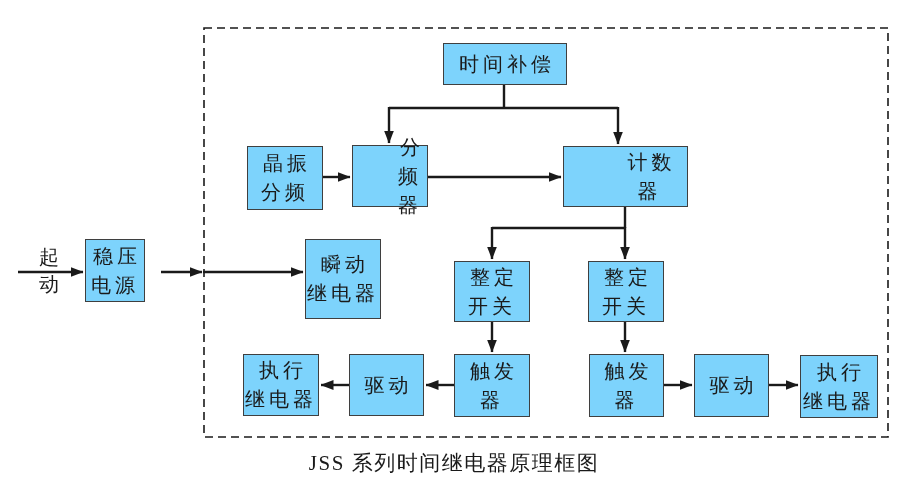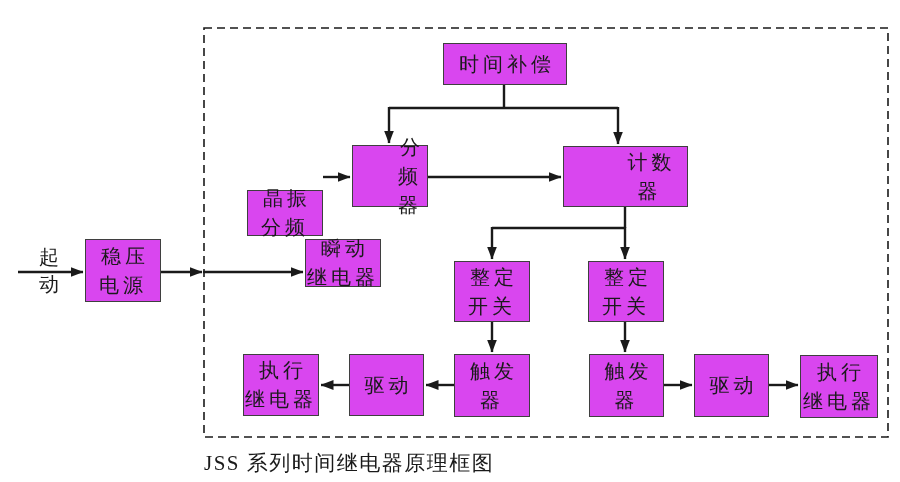--- a/index.html
+++ b/index.html
@@ -7,48 +7,48 @@
     width:900px;height:482px;position:relative;overflow:hidden;
     background:var(--background,#ffffff);
     font-family:"Liberation Serif","DejaVu Serif",serif;
     color:var(--text,#1a1a1a);
   }
   .stage{position:absolute;left:0;top:0;width:900px;height:482px;}
   svg.wires{position:absolute;left:0;top:0;width:900px;height:482px;}
   .ln{stroke:var(--line,#1a1a1a);stroke-width:2.4;fill:none;}
   .boundary{stroke:var(--line,#1a1a1a);stroke-width:1.6;fill:none;stroke-dasharray:8 5;}
   .box{
-    position:absolute;box-sizing:border-box;background:#d946ef;
+    position:absolute;box-sizing:border-box;background:#7dd3fc;
     border:1.5px solid var(--box-border,#3f3f3f);
     display:flex;align-items:center;justify-content:center;
     text-align:center;font-size:20px;line-height:29px;
     letter-spacing:4px;text-indent:4px;white-space:pre-line;
   }
   
   #n-time-comp {left:443px;top:43px;width:124px;height:42px;}
-  #n-crystal   {left:247px;top:146px;width:76px;height:46px;margin-top:44px;}
+  #n-crystal   {left:247px;top:146px;width:76px;height:64px;}
   #n-divider   {left:352px;top:145px;width:76px;height:62px;padding-left:40px;}
   #n-counter   {left:563px;top:146px;width:125px;height:61px;padding-left:48px;}
-  #n-power     {left:85px; top:239px;width:76px;height:63px;}
-  #n-instant   {left:305px;top:239px;width:76px;height:48px;}
+  #n-power     {left:85px; top:239px;width:60px;height:63px;}
+  #n-instant   {left:305px;top:239px;width:76px;height:80px;}
   #n-switch-l  {left:454px;top:261px;width:76px;height:61px;}
   #n-switch-r  {left:588px;top:261px;width:76px;height:61px;}
   #n-trigger-l {left:454px;top:354px;width:76px;height:63px;}
   #n-trigger-r {left:589px;top:354px;width:75px;height:63px;}
   #n-drive-l   {left:349px;top:354px;width:75px;height:62px;}
   #n-drive-r   {left:694px;top:354px;width:75px;height:63px;}
   #n-exec-l    {left:243px;top:354px;width:76px;height:62px;}
   #n-exec-r    {left:800px;top:355px;width:78px;height:63px;}
   #lbl-start{
     position:absolute;left:33px;top:244px;width:32px;height:54px;
     font-size:20px;line-height:27px;text-align:center;white-space:pre-line;
   }
   #caption{
     position:absolute;left:204px;top:449px;width:500px;
-    font-size:21px;letter-spacing:1.5px;
+    font-size:21px;letter-spacing:1.5px;text-align:center;
   }
 </style>
 </head>
 <body>
 
 <div class="stage">
 
   <svg class="wires" viewBox="0 0 900 482" xmlns="http://www.w3.org/2000/svg">
     <defs>
       <marker id="ah" viewBox="0 0 13 10" refX="12.5" refY="5" markerWidth="13" markerHeight="10" markerUnits="userSpaceOnUse" orient="auto">

